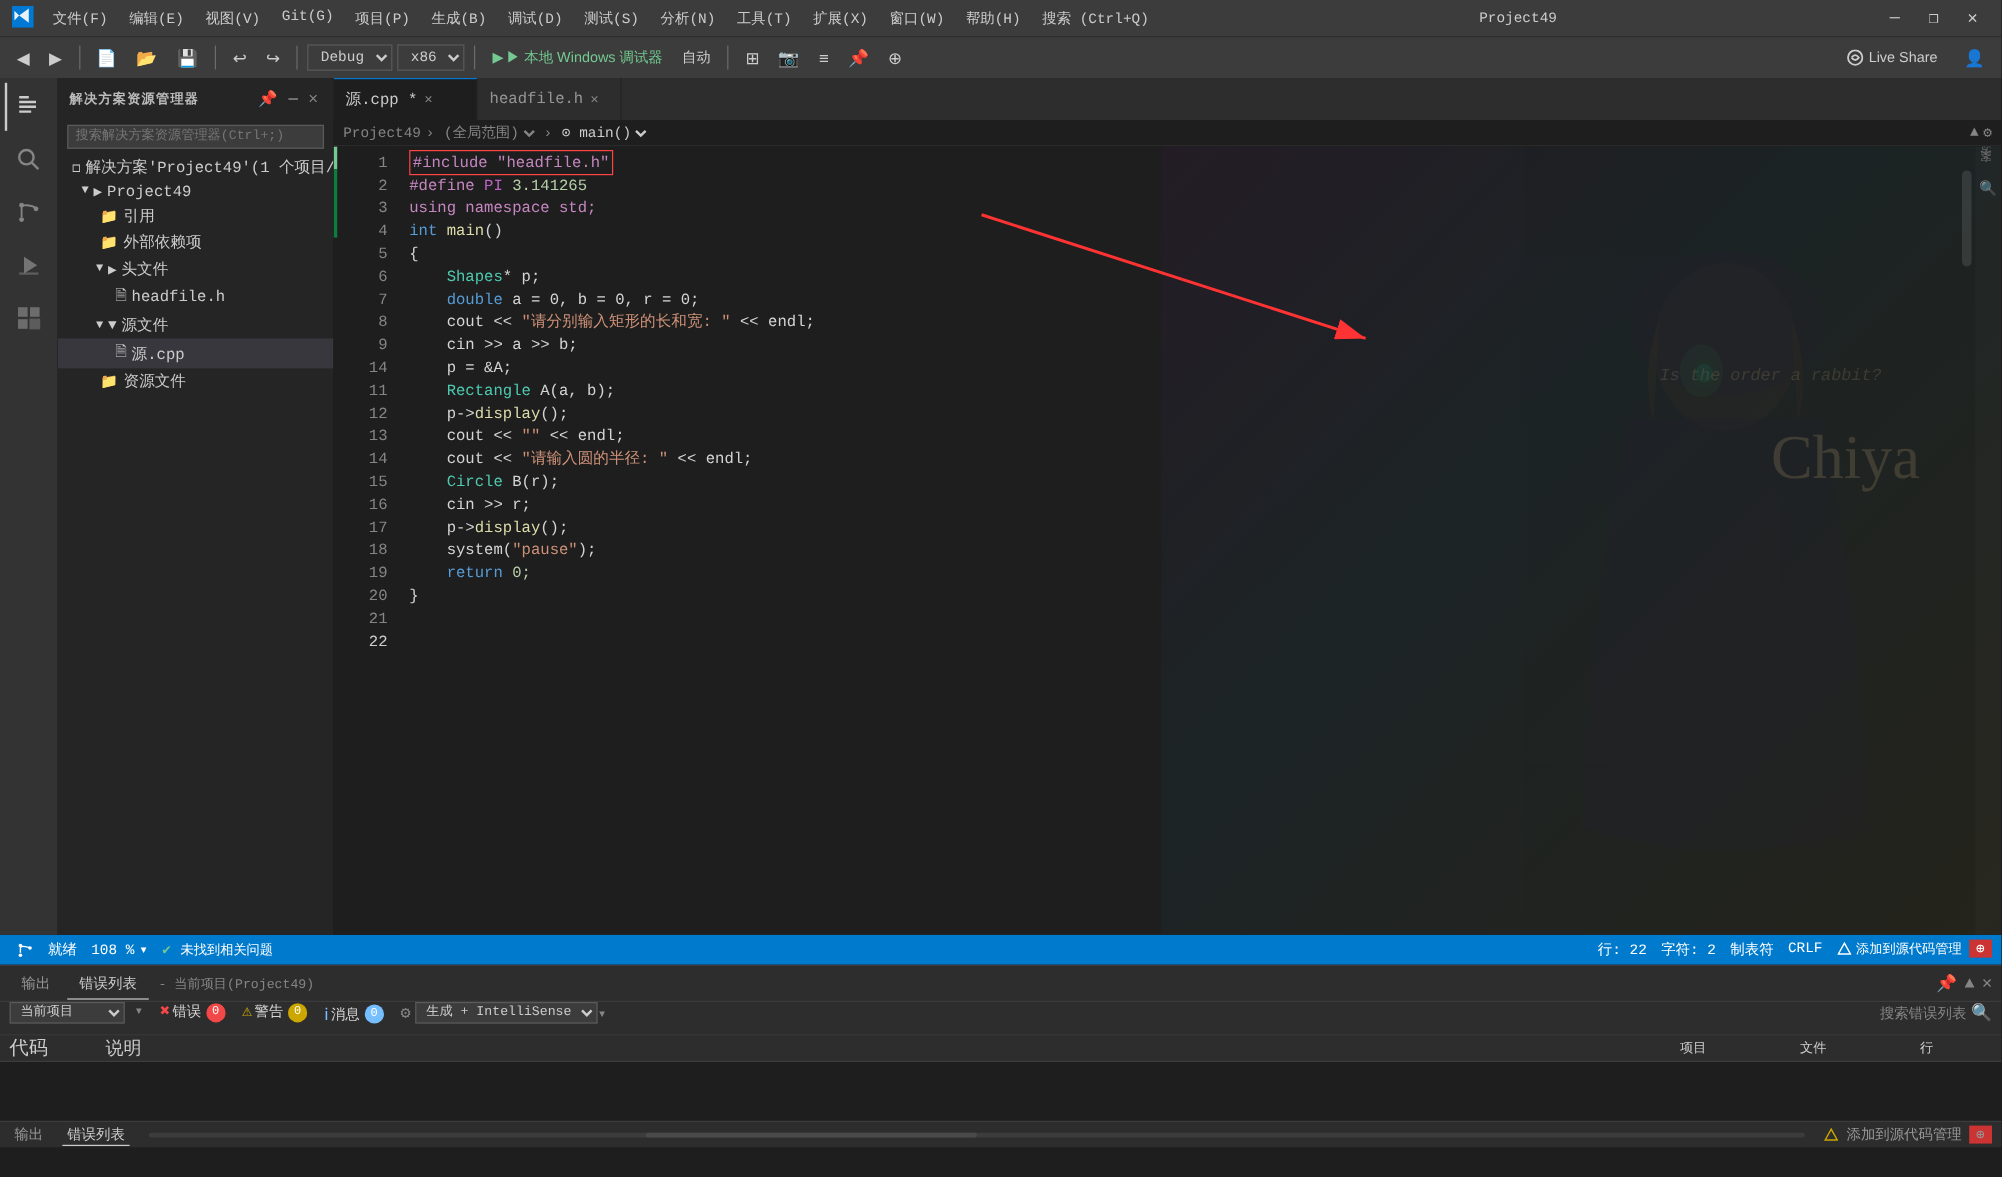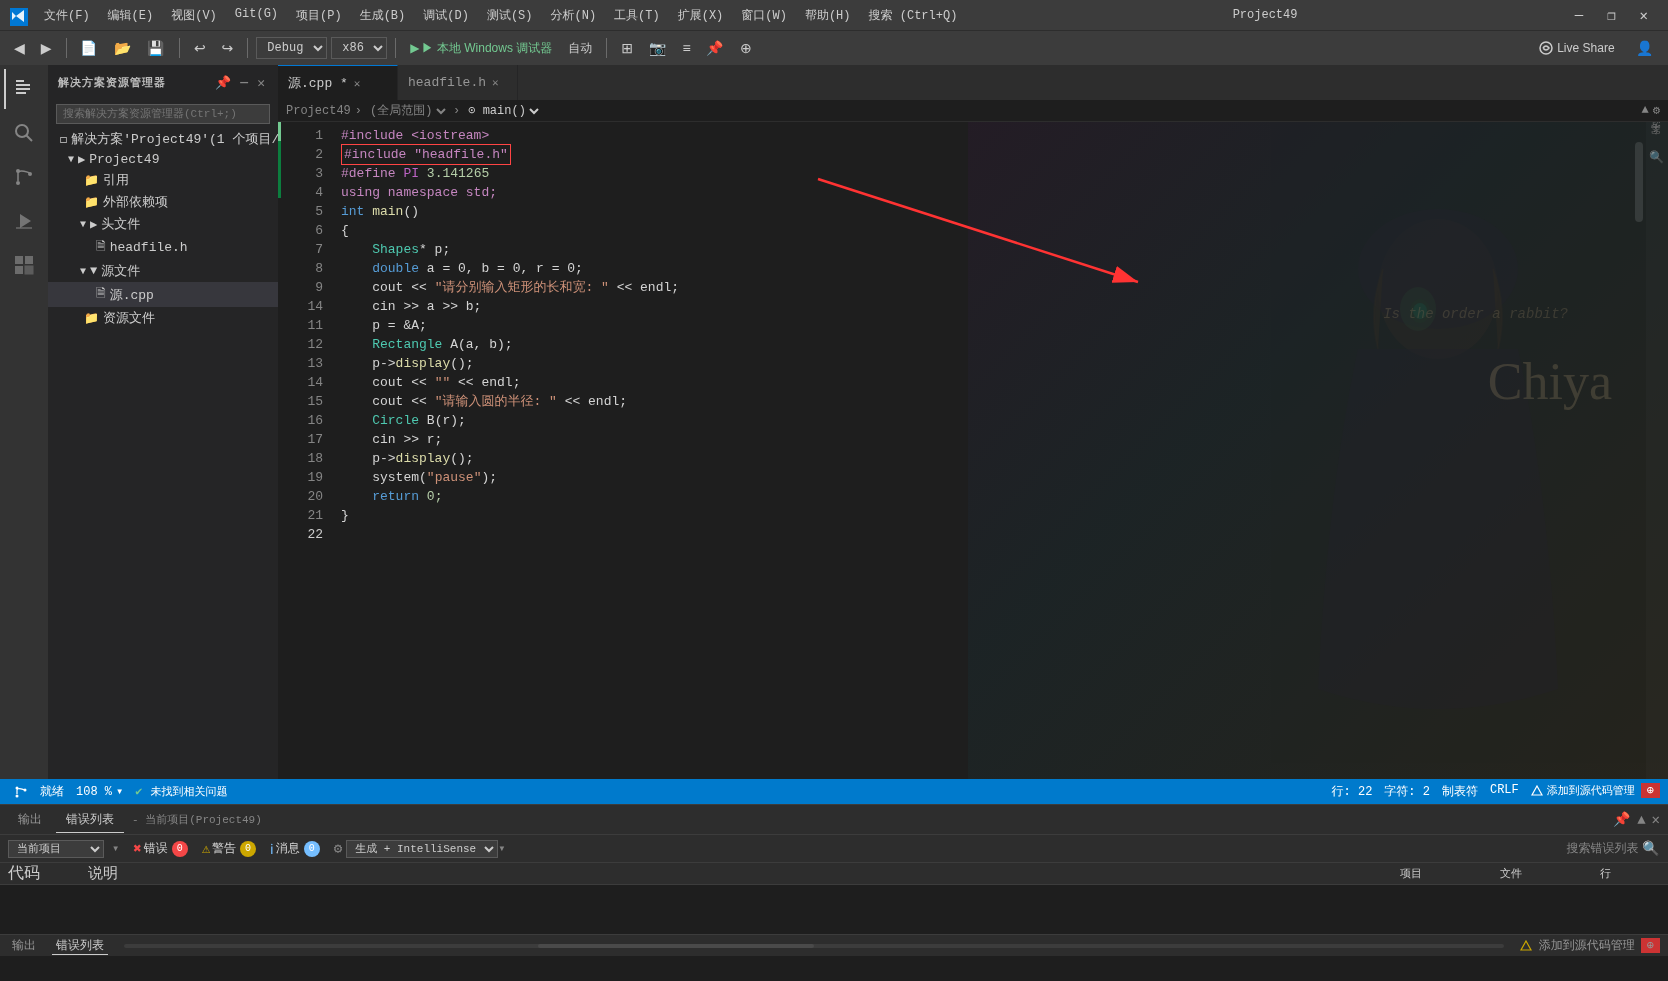--- a/index.html
+++ b/index.html
@@ -16,21 +16,21 @@
     
     #title-bar {
       height: 30px;
       background: #3c3c3c;
       display: flex;
       align-items: center;
       justify-content: space-between;
       padding: 0 10px;
       user-select: none;
     }
-    #title-bar-left { display: flex; align-items: flex-end; gap: 8px; }
+    #title-bar-left { display: flex; align-items: flex-start; gap: 8px; }
     #title-bar-left .vs-icon {
       width: 18px; height: 18px;
       background: #0078d4;
       display: flex; align-items: center; justify-content: center;
       font-size: 11px; color: white; font-weight: bold;
     }
     #title-bar-menu { display: flex; gap: 2px; }
     #title-bar-menu span {
       padding: 2px 8px;
       font-size: 12px;
@@ -212,21 +212,21 @@
     }
     
     #anime-char {
       position: absolute;
       bottom: 0; right: 20px;
       width: 420px; height: 590px;
       opacity: 0.55;
     }
     #anime-text {
       position: absolute;
-      right: 56px; top: 35%;
+      right: 68px; top: 35%;
       font-size: 52px;
       font-family: serif;
       color: rgba(180,160,120,0.5);
       pointer-events: none;
     }
     #anime-subtext {
       position: absolute;
       right: 100px; top: 28%;
       font-size: 14px;
       color: rgba(180,160,120,0.45);
@@ -369,21 +369,21 @@
       color: #969696;
       cursor: pointer;
     }
     .panel-tab.active { color: #cccccc; border-bottom: 1px solid #cccccc; }
     #panel-tabs-right { display: flex; gap: 6px; align-items: center; }
     #panel-tabs-right span { cursor: pointer; color: #858585; font-size: 14px; }
 
     #panel-toolbar {
       height: 28px;
       background: #2d2d2d;
-      display: flex; align-items: center;
+      display: flex; align-items: flex-start;
       padding: 0 8px; gap: 6px;
       border-bottom: 1px solid #3c3c3c;
       font-size: 12px;
     }
     .panel-filter-select {
       background: #3c3c3c; border: 1px solid #5a5a5a;
       color: #cccccc; padding: 1px 4px; font-size: 11px;
       font-family: inherit; cursor: pointer; outline: none;
     }
     .error-badge {
@@ -698,21 +698,20 @@
           <span class="line-num">16</span>
           <span class="line-num">17</span>
           <span class="line-num">18</span>
           <span class="line-num">19</span>
           <span class="line-num">20</span>
           <span class="line-num">21</span>
           <span class="line-num current">22</span>
         </div>
 
       <div id="code-content">
-      <div class="code-line"><span style="color: rgb(197, 134, 192);">#include &lt;iostream&gt;</span></div>
           <div class="code-line"><span style="color: rgb(197, 134, 192); border: 1.5px solid rgb(255, 68, 68); padding: 0px 2px; display: inline-block;">#include "headfile.h"</span></div>
           <div class="code-line"><span style="color: rgb(197, 134, 192);">#define </span><span style="color: rgb(189, 99, 197);">PI</span><span style="color: rgb(181, 206, 168);"> 3.141265</span></div>
           <div class="code-line"><span style="color: rgb(197, 134, 192);">using namespace std;</span></div>
           <div class="code-line"><span style="color: rgb(86, 156, 214);">int </span><span style="color: rgb(220, 220, 170);">main</span><span style="color: rgb(212, 212, 212);">()</span></div>
           <div class="code-line"><span style="color: rgb(212, 212, 212);">{</span></div>
           <div class="code-line"><span style="color: rgb(78, 201, 176);">    Shapes</span><span style="color: rgb(212, 212, 212);">* p;</span></div>
           <div class="code-line"><span style="color: rgb(86, 156, 214);">    double </span><span style="color: rgb(212, 212, 212);">a = 0, b = 0,</span><span style="color: rgb(212, 212, 212);"> r</span><span style="color: rgb(212, 212, 212);"> = 0;</span></div>
           <div class="code-line"><span style="color: rgb(212, 212, 212);">    cout &lt;&lt; </span><span style="color: rgb(206, 145, 120);">"请分别输入矩形的长和宽: "</span><span style="color: rgb(212, 212, 212);"> &lt;&lt; endl;</span></div>
           <div class="code-line"><span style="color: rgb(212, 212, 212);">    cin &gt;&gt; a &gt;&gt; b;</span></div>
           <div class="code-line"><span style="color: rgb(212, 212, 212);">    p = &amp;A;</span></div>

